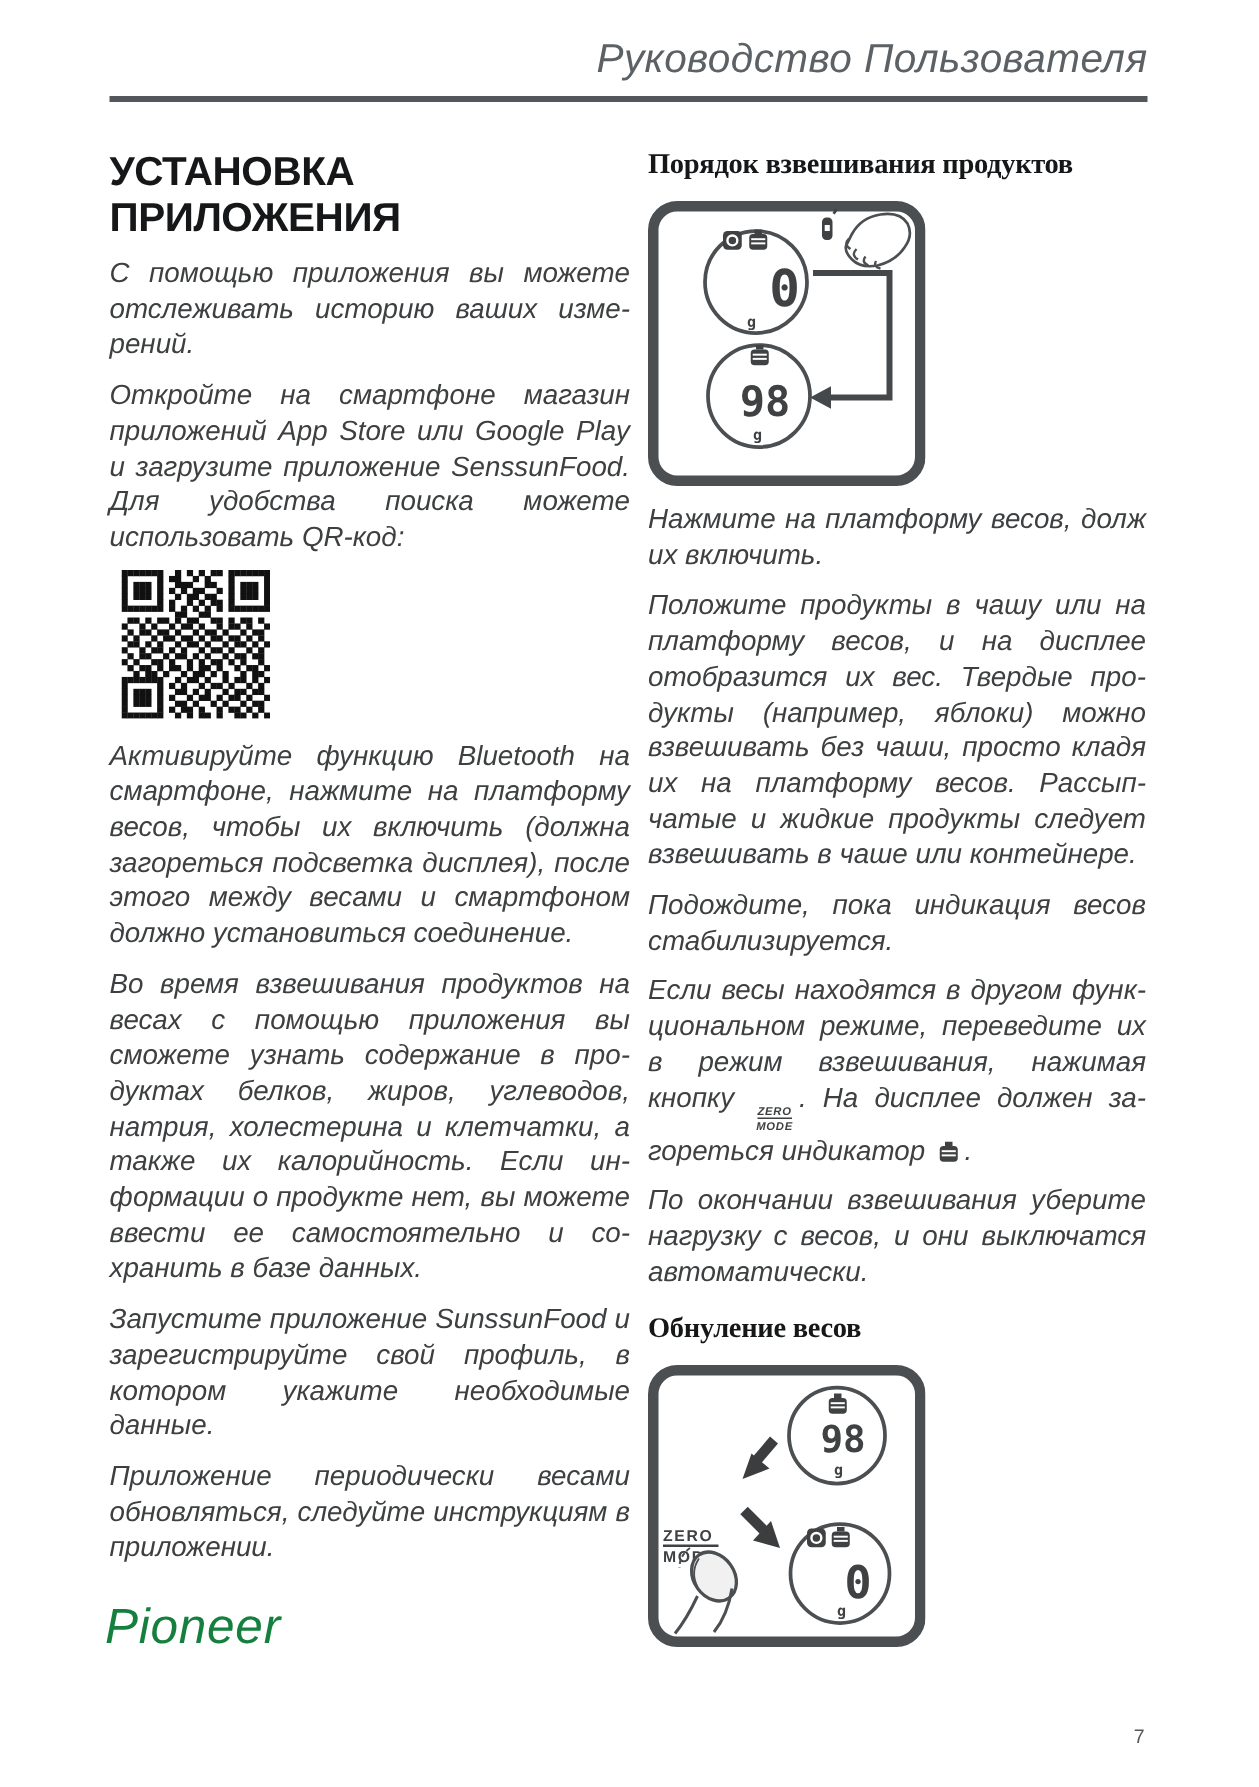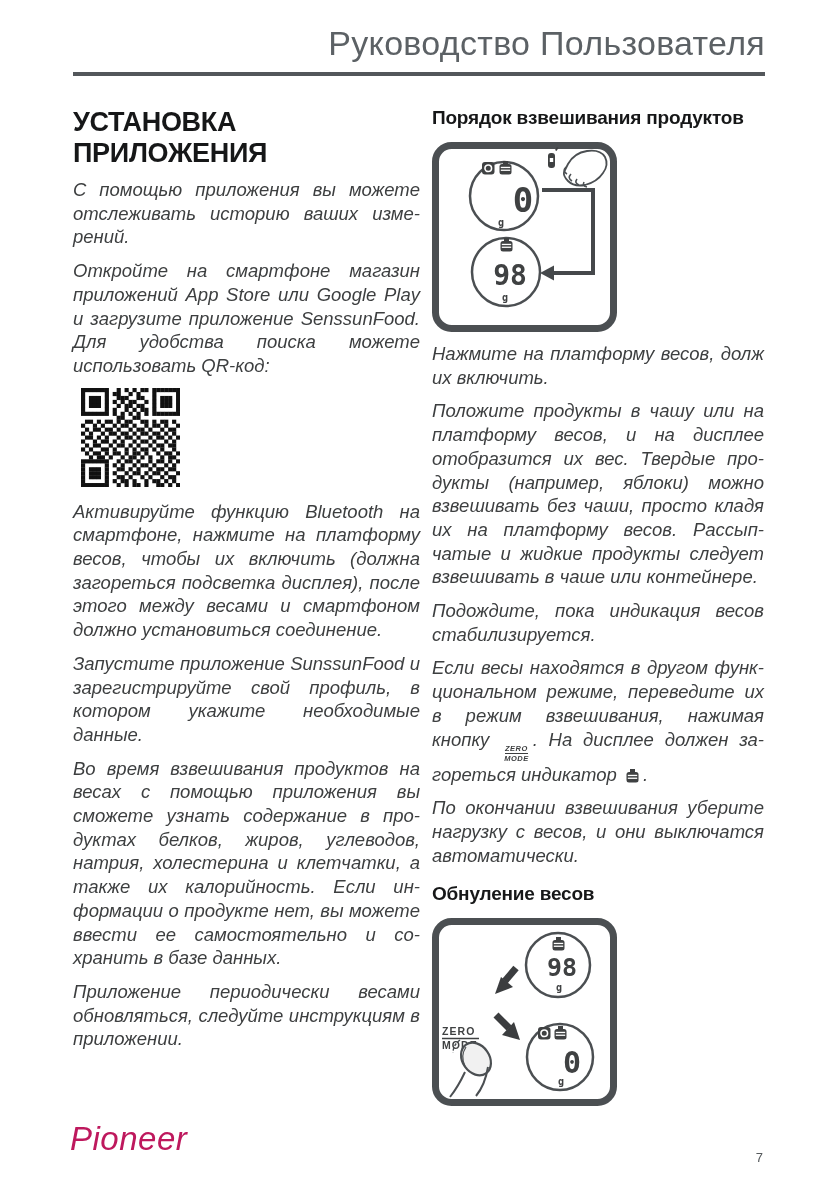--- a/index.html
+++ b/index.html
@@ -2,50 +2,50 @@
 <html><head>
 <meta charset="utf-8">
 <style>
   * { box-sizing: border-box; }
   html,body { margin:0; padding:0; background:#ffffff; }
   .page {
     width:839px; height:1191px; position:relative; background:#fff;
     font-family:"Liberation Sans", sans-serif; color:#3d3f40; overflow:hidden;
   }
   .header { padding:24px 74px 0 73px; }
-  .page-title { text-align:right; font-size:34px; color:#5c6165; letter-spacing:.3px; }
+  .page-title { text-align:right; font-size:27px; color:#5c6165; letter-spacing:.3px;font-style:italic; }
   .rule { height:4px; background:#53575b; margin-top:9px; }
 
   .columns { display:flex; gap:12px; padding:15px 74px 0 73px; align-items:flex-start; }
   .col-left  { width:347px; flex:none; }
   .col-right { width:332px; flex:none; }
 
   h1.section { font-size:27px; font-weight:bold; color:#161718; letter-spacing:-.3px; margin:16px 0 9px; }
-  h2.sub { font-size:19px; font-weight:bold; color:#161718; letter-spacing:-.2px; margin:16px 0 13px; }
+  h2.sub { font-size:19px; font-weight:bold; color:#161718; letter-spacing:-.2px; margin:16px 0 13px;font-family:Liberation Serif, serif; }
   p.body {
     font-size:18.5px; line-height:23.7px; text-align:justify; margin:0 0 10px; color:#3d3f40;font-style:italic;
   }
   .qr { display:block; margin:5px 0 13px 8px; fill:#111; }
 
   .illus { display:block; margin:2px 0 10px; }
   .lcd { font-family:"DejaVu Sans Mono", monospace; font-weight:bold; fill:#3f4142; }
   .unit { font-family:"DejaVu Sans Mono", monospace; font-size:10px; fill:#3f4142; font-weight:bold; }
   .zm { font-family:"Liberation Sans", sans-serif; font-weight:bold; font-size:10.5px; letter-spacing:1.1px; fill:#3f4142; }
 
   .modebtn {
     display:inline-flex; flex-direction:column; align-items:center;
     vertical-align:-5px; margin:0 4px; line-height:1;
   }
   .modebtn b { font-size:7.5px; letter-spacing:.5px; color:#3d3f40; font-weight:bold; }
   .modebtn b:first-child { border-bottom:1.5px solid #3d3f40; padding-bottom:1px; margin-bottom:1px; }
   .wicon { vertical-align:-2px; margin:0 4px; }
 
   .brand {
-    position:absolute; left:70px; top:1120px; font-style:italic; font-size:33px;
-    color:#be185d; letter-spacing:.5px;
+    position:absolute; left:70px; top:1065px; font-style:italic; font-size:33px;
+    color:#15803d; letter-spacing:.5px;
   }
   .pagenum { position:absolute; right:76px; top:1150px; font-size:13px; color:#55595c; }
 </style>
 </head>
 <body>
 
 <div class="page">
 
   <div class="header">
     <div class="page-title">Руководство Пользователя</div>
@@ -383,22 +383,22 @@
           <rect x="13" y="24" width="1.05" height="1.05"></rect>
           <rect x="14" y="24" width="1.05" height="1.05"></rect>
           <rect x="16" y="24" width="1.05" height="1.05"></rect>
           <rect x="19" y="24" width="1.05" height="1.05"></rect>
           <rect x="20" y="24" width="1.05" height="1.05"></rect>
           <rect x="22" y="24" width="1.05" height="1.05"></rect>
           <rect x="24" y="24" width="1.05" height="1.05"></rect>
         </svg>
 
       <p class="body">Активируйте функцию Bluetooth на смартфоне, нажмите на платфор­му весов, чтобы их включить (долж­на загореться подсветка дисплея), после этого между весами и смарт­фоном должно установиться соеди­нение.</p>
+      <p class="body">Во время взвешивания продуктов на весах с помощью приложения вы сможете узнать содержание в про­дуктах белков, жиров, углеводов, натрия, холестерина и клетчатки, а также их калорийность. Если ин­формации о продукте нет, вы може­те ввести ее самостоятельно и со­хранить в базе данных.</p>
       <p class="body">Запустите приложение SunssunFood и зарегистрируйте свой профиль, в котором укажите необходимые данные.</p>
-      <p class="body">Во время взвешивания продуктов на весах с помощью приложения вы сможете узнать содержание в про­дуктах белков, жиров, углеводов, натрия, холестерина и клетчатки, а также их калорийность. Если ин­формации о продукте нет, вы може­те ввести ее самостоятельно и со­хранить в базе данных.</p>
       <p class="body">Приложение периодически весами обновляться, следуйте инструкци­ям в приложении.</p>
     </section>
 
     <section class="col-right">
       <h2 class="sub">Порядок взвешивания продуктов</h2>
 
       <svg class="illus" width="185" height="190" viewBox="0 0 185 190">
         <rect x="3.5" y="3.5" width="178" height="183" rx="16" fill="#fff" stroke="#4b4f52" stroke-width="7"></rect>
 
         <g stroke="#45484b" fill="none" stroke-width="4">

